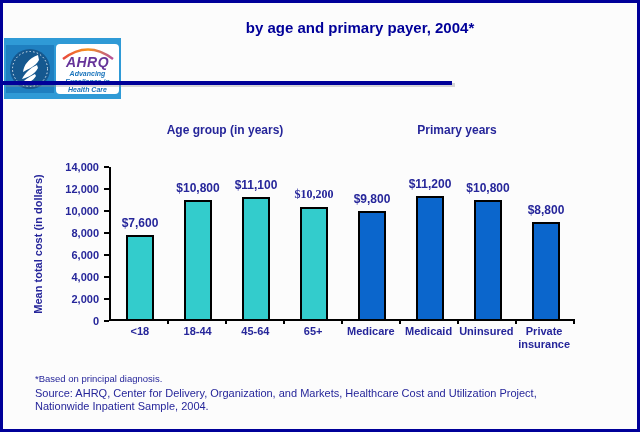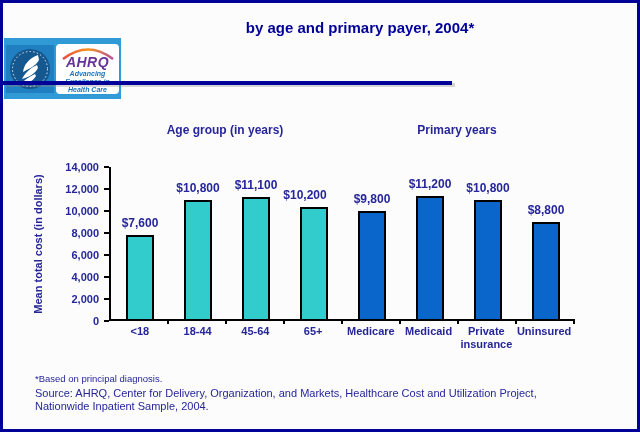--- a/index.html
+++ b/index.html
@@ -157,34 +157,34 @@
     <div class="ylabel">Mean total cost (in dollars)</div>
 
     <div class="plot" id="plot">
       <div class="xlabels" id="xlabels">
           <div class="xcat">&lt;18</div>
           <div class="xcat">18-44</div>
           <div class="xcat">45-64</div>
           <div class="xcat">65+</div>
           <div class="xcat">Medicare</div>
           <div class="xcat">Medicaid</div>
+          <div class="xcat">Uninsured</div>
           <div class="xcat">Private insurance</div>
-          <div class="xcat">Uninsured</div>
         </div>
     <div class="bar" style="left: 15px; height: 84px; background: rgb(51, 204, 204);"></div>
         <div class="bar-label" style="left: -6px; bottom: 89px;">$7,600</div>
         <div class="xtick-mark" style="left: 56px;"></div>
         <div class="bar" style="left: 73px; height: 119px; background: rgb(51, 204, 204);"></div>
         <div class="bar-label" style="left: 52px; bottom: 124px;">$10,800</div>
         <div class="xtick-mark" style="left: 114px;"></div>
         <div class="bar" style="left: 131px; height: 122px; background: rgb(51, 204, 204);"></div>
         <div class="bar-label" style="left: 110px; bottom: 127px;">$11,100</div>
         <div class="xtick-mark" style="left: 172px;"></div>
         <div class="bar" style="left: 189px; height: 112px; background: rgb(51, 204, 204);"></div>
-        <div class="bar-label" style="left: 159px; bottom: 117px;">$10,200</div>
+        <div class="bar-label" style="left: 168px; bottom: 117px; font-family: Liberation Serif, serif;">$10,200</div>
         <div class="xtick-mark" style="left: 230px;"></div>
         <div class="bar" style="left: 247px; height: 108px; background: rgb(11, 102, 204);"></div>
         <div class="bar-label" style="left: 226px; bottom: 113px;">$9,800</div>
         <div class="xtick-mark" style="left: 288px;"></div>
         <div class="bar" style="left: 305px; height: 123px; background: rgb(11, 102, 204);"></div>
         <div class="bar-label" style="left: 284px; bottom: 128px;">$11,200</div>
         <div class="xtick-mark" style="left: 346px;"></div>
         <div class="bar" style="left: 363px; height: 119px; background: rgb(11, 102, 204);"></div>
         <div class="bar-label" style="left: 342px; bottom: 124px;">$10,800</div>
         <div class="xtick-mark" style="left: 404px;"></div>

